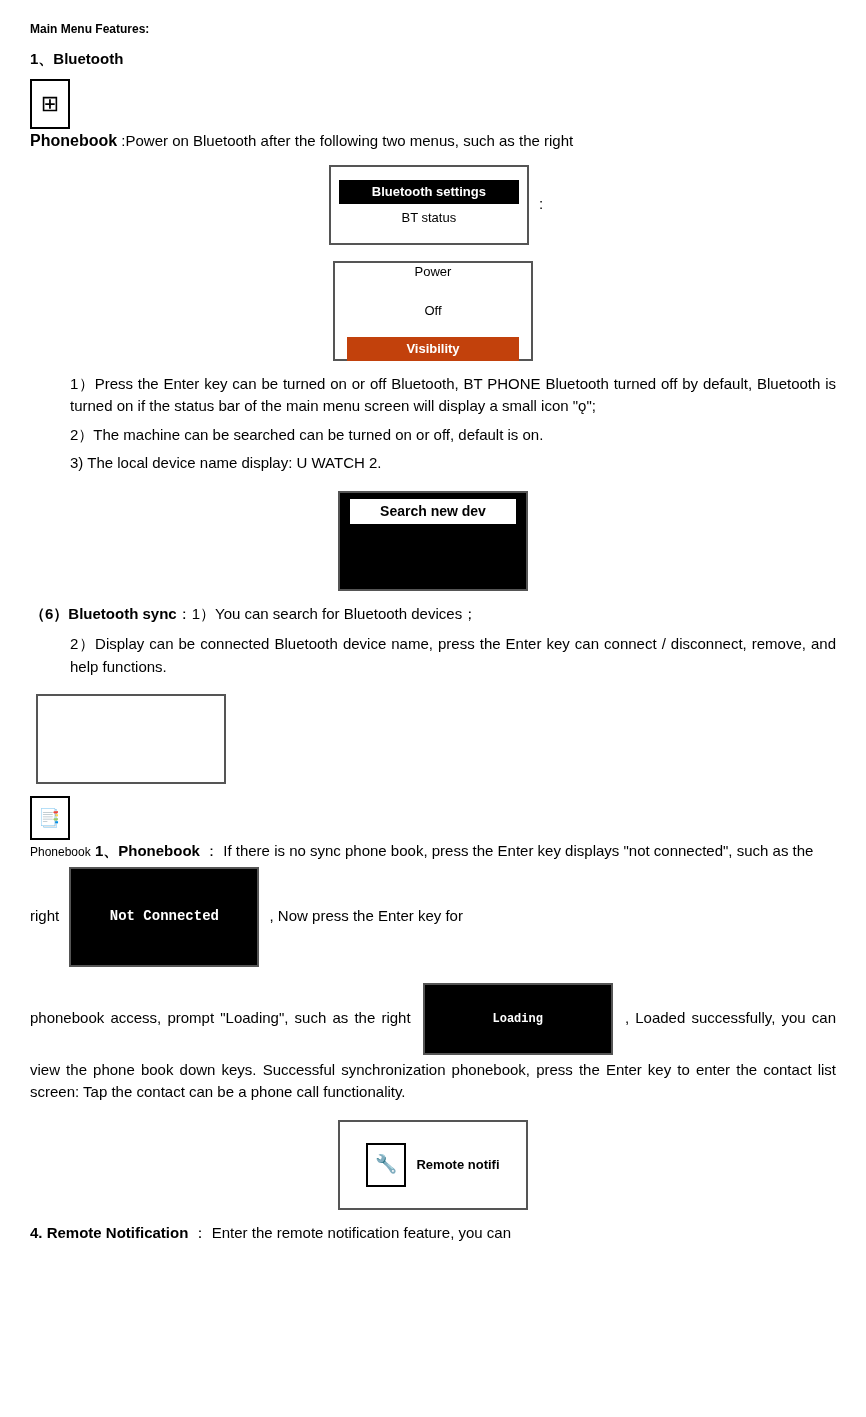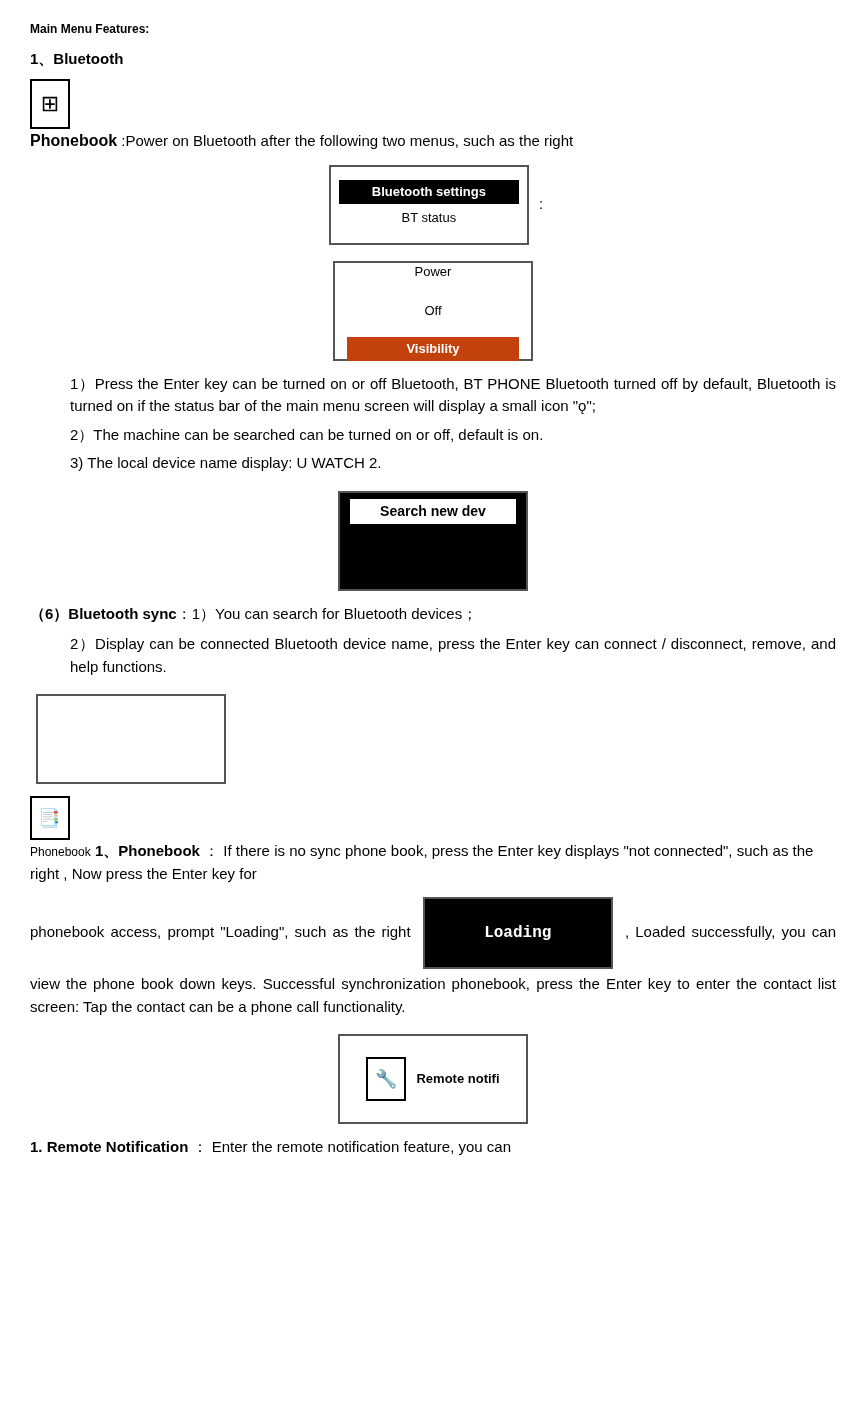--- a/index.html
+++ b/index.html
@@ -141,21 +141,21 @@
       width: 190px;
       height: 72px;
       border: 2px solid #555;
       background: #000;
       color: #fff;
       display: inline-flex;
       align-items: center;
       justify-content: center;
       vertical-align: middle;
       font-family: 'Courier New', monospace;
-      font-size: 16px;
+      font-size: 12px;
       font-weight: bold;
     }
     .remote-notif-screen {
       width: 190px;
       height: 90px;
       border: 2px solid #555;
       background: #fff;
       display: inline-flex;
       flex-direction: row;
       align-items: center;
@@ -238,20 +238,23 @@
   <p>
     
     <span class="phonebook-screen inline-img">
       </span></p><div class="pb-icon">📑</div>
       <span style="font-size:12px; font-weight:normal;">Phonebook</span>
     
     <strong>1、Phonebook</strong>
     <span>：</span>
     <span>If there is no sync phone book, press the Enter key displays "not connected", such as the right</span>
     
+    <span class="not-connected-screen inline-img">
+      <span>Not Connected</span>
+    </span>
     <span>, Now press the Enter key for</span>
   <p></p>
   <p>
     <span>phonebook access, prompt "Loading", such as the right</span>
     
     <span class="loading-screen inline-img">
       <span>Loading</span>
     </span>
     <span>, Loaded successfully, you can view the phone book down keys. Successful synchronization phonebook, press the Enter key to enter the contact list screen: Tap the contact can be a phone call functionality.</span>
   </p>
@@ -259,17 +262,17 @@
 
 <div class="section">
 
   <div class="block-center">
     <div class="remote-notif-screen inline-img">
       <div class="rn-icon">🔧</div>
       <span style="font-size:13px; font-weight:bold;">Remote notifi</span>
     </div>
   </div>
   <p>
-    <strong>1. Remote Notification</strong>
+    <strong>4. Remote Notification</strong>
     <span>：</span>
     <span>Enter the remote notification feature, you can</span>
   </p>
 </div>
 
 </body></html>

